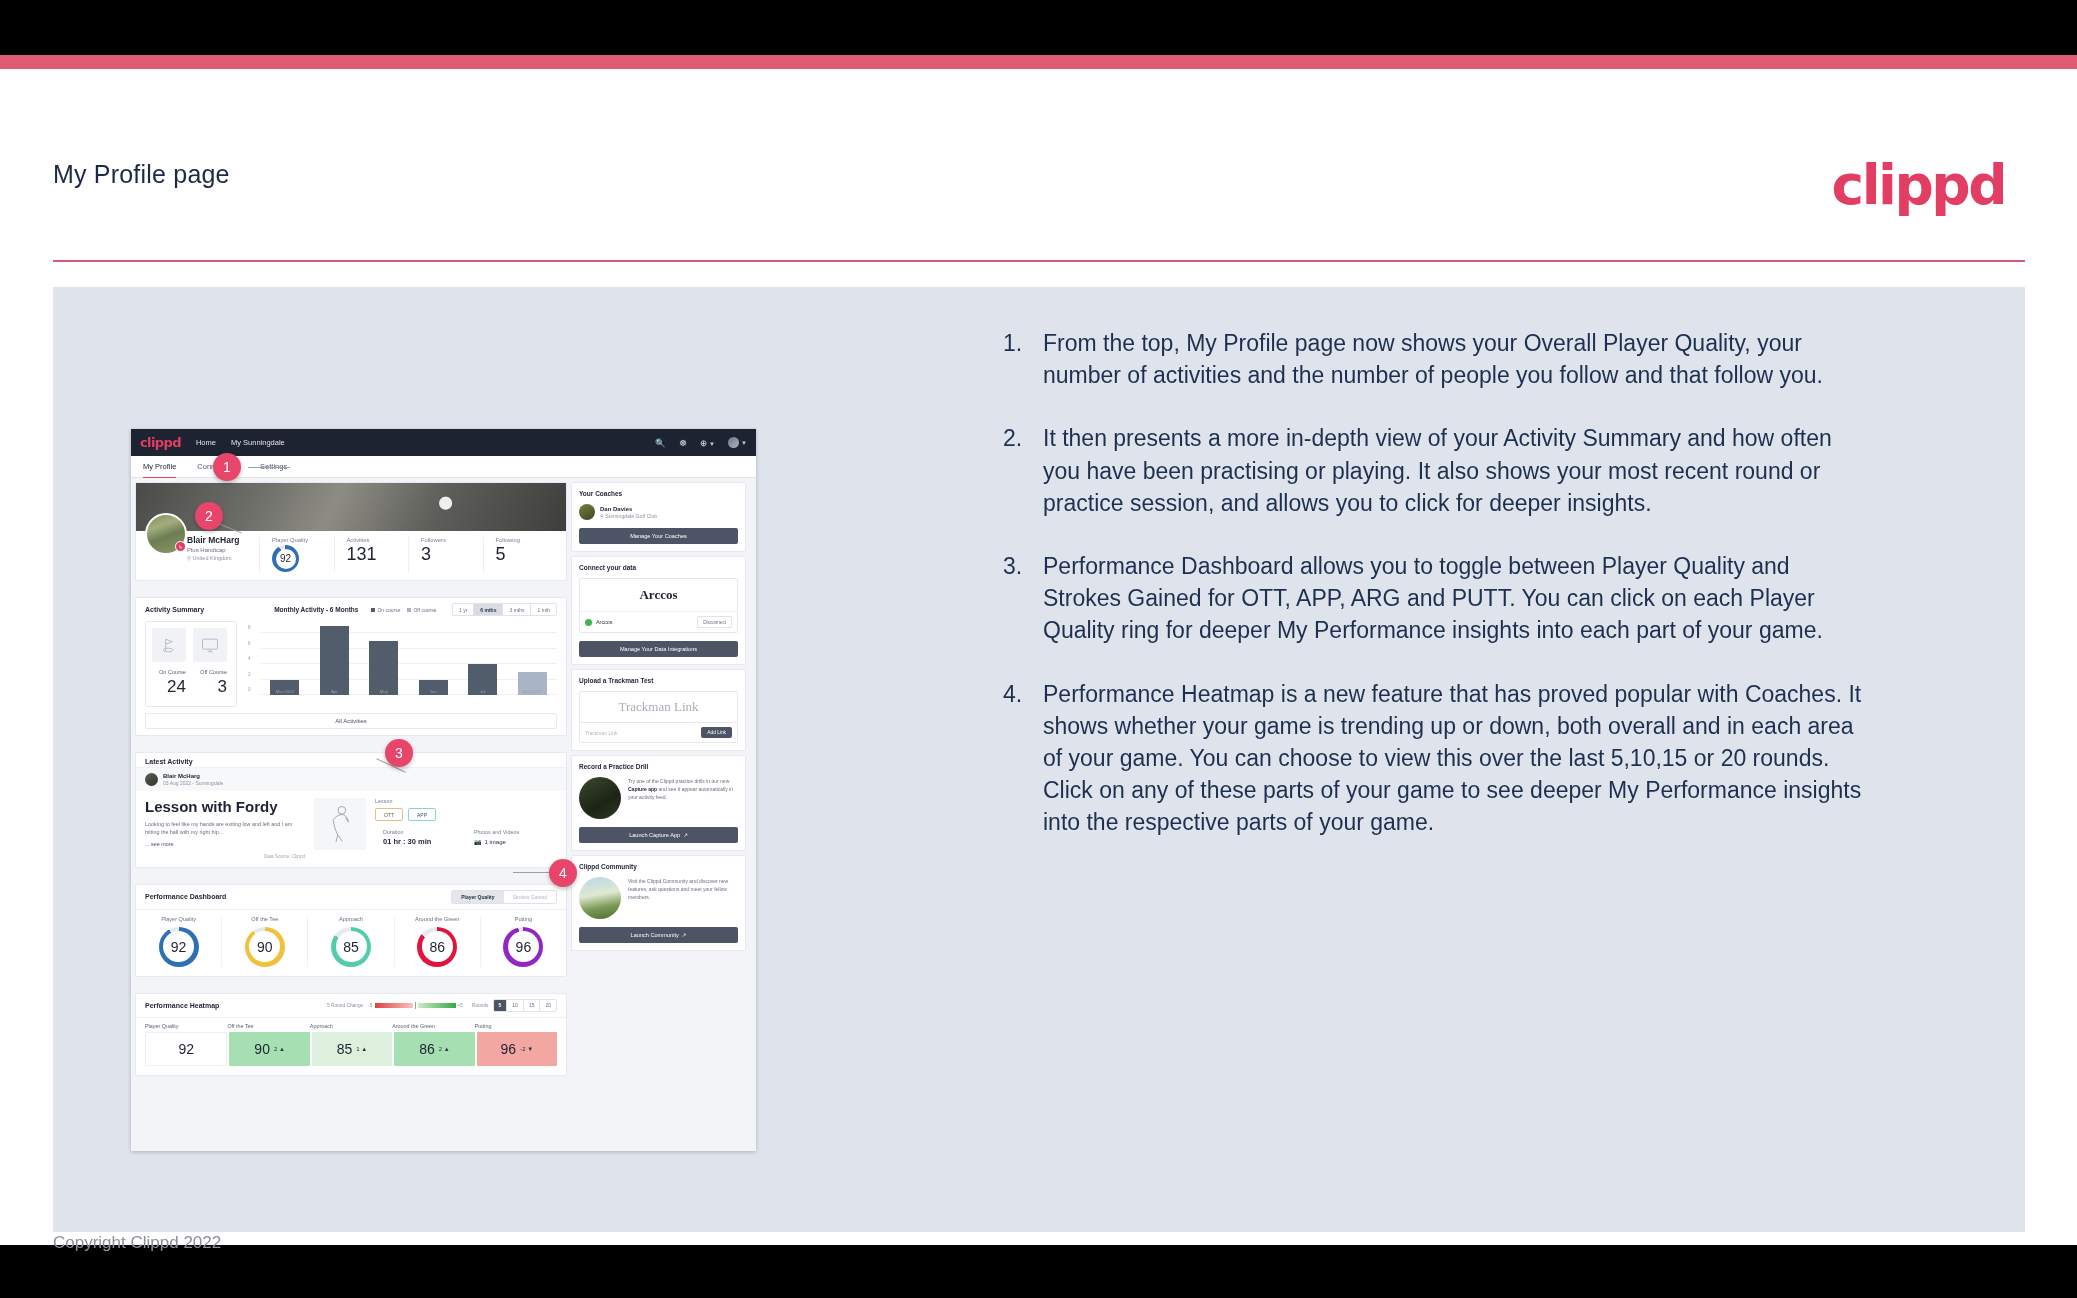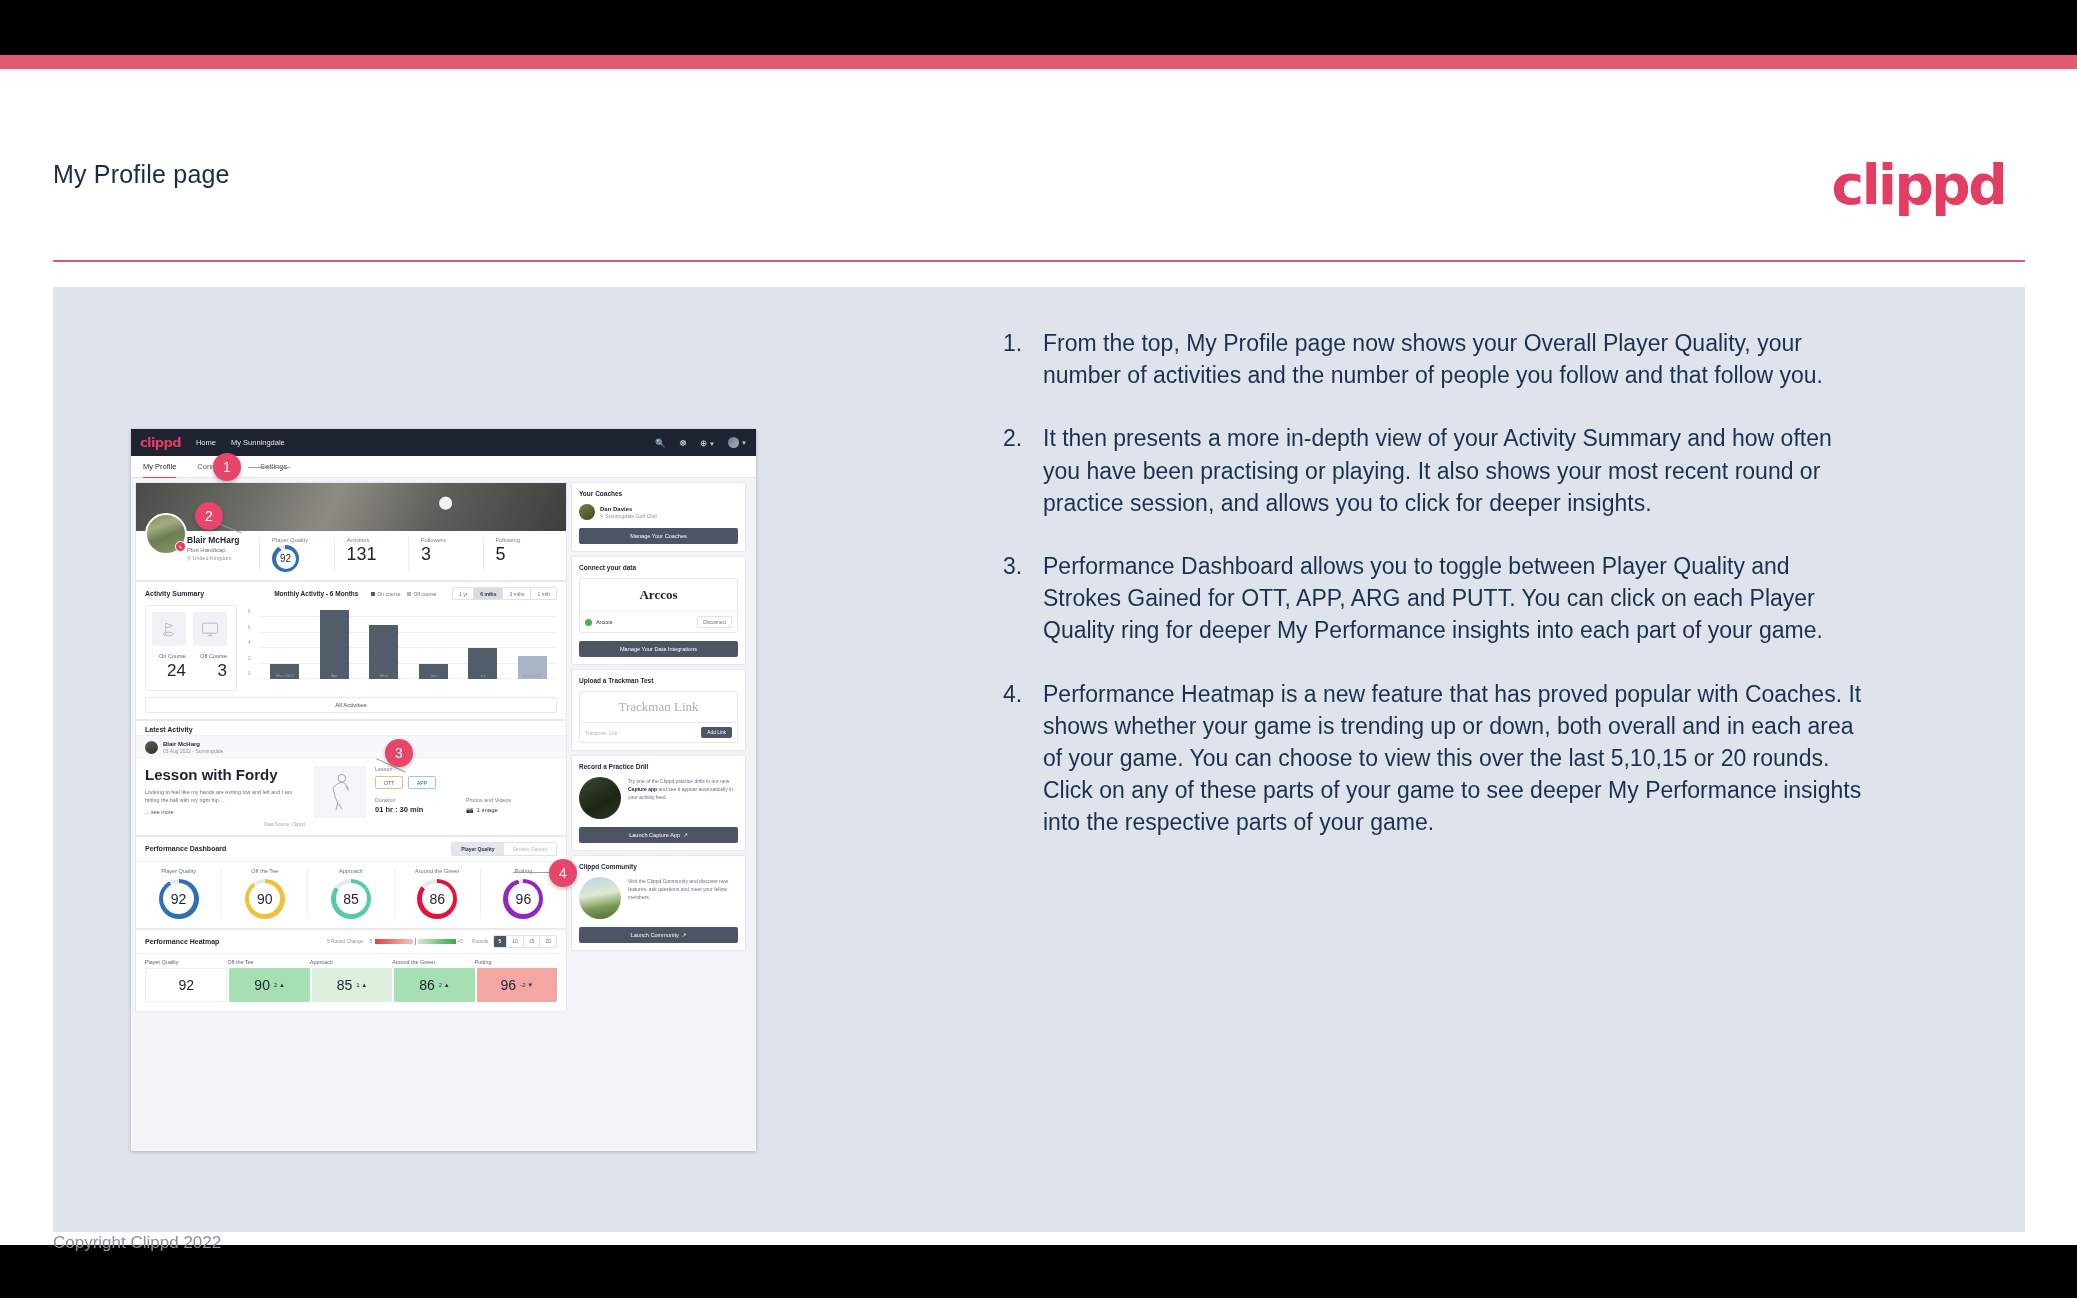--- a/index.html
+++ b/index.html
@@ -100,21 +100,21 @@
     height: 22px; background: #fff; border-bottom: 1px solid #e2e5ea;
     display: flex; align-items: center; padding: 0 12px;
   }
   .app-tab {
     font-size: 7.5px; color: #55596a; margin-right: 21px;
     height: 22px; display: flex; align-items: center;
   }
   .app-tab.active { color: #1e2331; border-bottom: 1.5px solid #e23d62; }
 
   .app-body { display: flex; background: #f3f4f7; padding: 4px; gap: 4px; height: 673px; }
-  .app-main { width: 432px; display: flex; flex-direction: column; gap: 0; }
+  .app-main { width: 432px; display: flex; flex-direction: column; gap: 16px; }
   .app-side { width: 175px; display: flex; flex-direction: column; gap: 4px; }
   .card { background: #fff; border: 1px solid #e7e9ee; border-radius: 2px; }
 
   .hero-img {
     height: 48px;
     background:
       radial-gradient(circle at 72% 42%, #f0f0ee 0 6px, rgba(0,0,0,0) 7px),
       linear-gradient(115deg,#4a4a48 0%,#6e6e69 28%,#8d8c84 46%,#5d5d59 70%,#3e3e3c 100%);
   }
   .profile-row { display: flex; padding: 0 9px 8px 9px; position: relative; }
@@ -201,21 +201,21 @@
     width: 52px; height: 52px; background: #f5f6f8; margin: 0 9px;
     display: flex; align-items: center; justify-content: center; color: #9aa0ae;
   }
   .la-right { flex: 1; }
   .la-lbl { font-size: 5.4px; color: #7a7f90; }
   .tag-row { display: flex; gap: 5px; margin-top: 4px; }
   .tag { font-size: 5px; padding: 2.5px 8px; border-radius: 2px; }
   .tag.ott { border: 1px solid #e0c184; color: #6b5a2d; }
   .tag.app { border: 1px solid #8fcfd6; color: #2e5f66; }
   .la-dur-row { display: flex; margin-top: 8px; }
-  .la-col { flex: 1; }
+  .la-col { flex: 1; margin-left: 8px; }
   .la-val { font-size: 7.5px; font-weight: 700; color: #1e2331; margin-top: 2px; }
   .la-val2 { font-size: 6px; color: #2b3145; margin-top: 3px; display: flex; align-items: center; gap: 3px; }
 
   .pd-head { display: flex; align-items: center; padding: 5px 9px; border-bottom: 1px solid #eef0f3; }
   .toggle { margin-left: auto; display: flex; border: 1px solid #dfe2e8; border-radius: 2px; overflow: hidden; }
   .toggle-btn { font-size: 5px; padding: 3px 9px; color: #b2b7c2; }
   .toggle-btn.active { background: #e4e6eb; color: #2b3145; font-weight: 700; }
   .pd-row { display: flex; padding: 6px 0 9px 0; }
   .pd-cell { flex: 1; text-align: center; border-right: 1px solid #eef0f3; }
   .pd-cell:last-child { border-right: none; }

